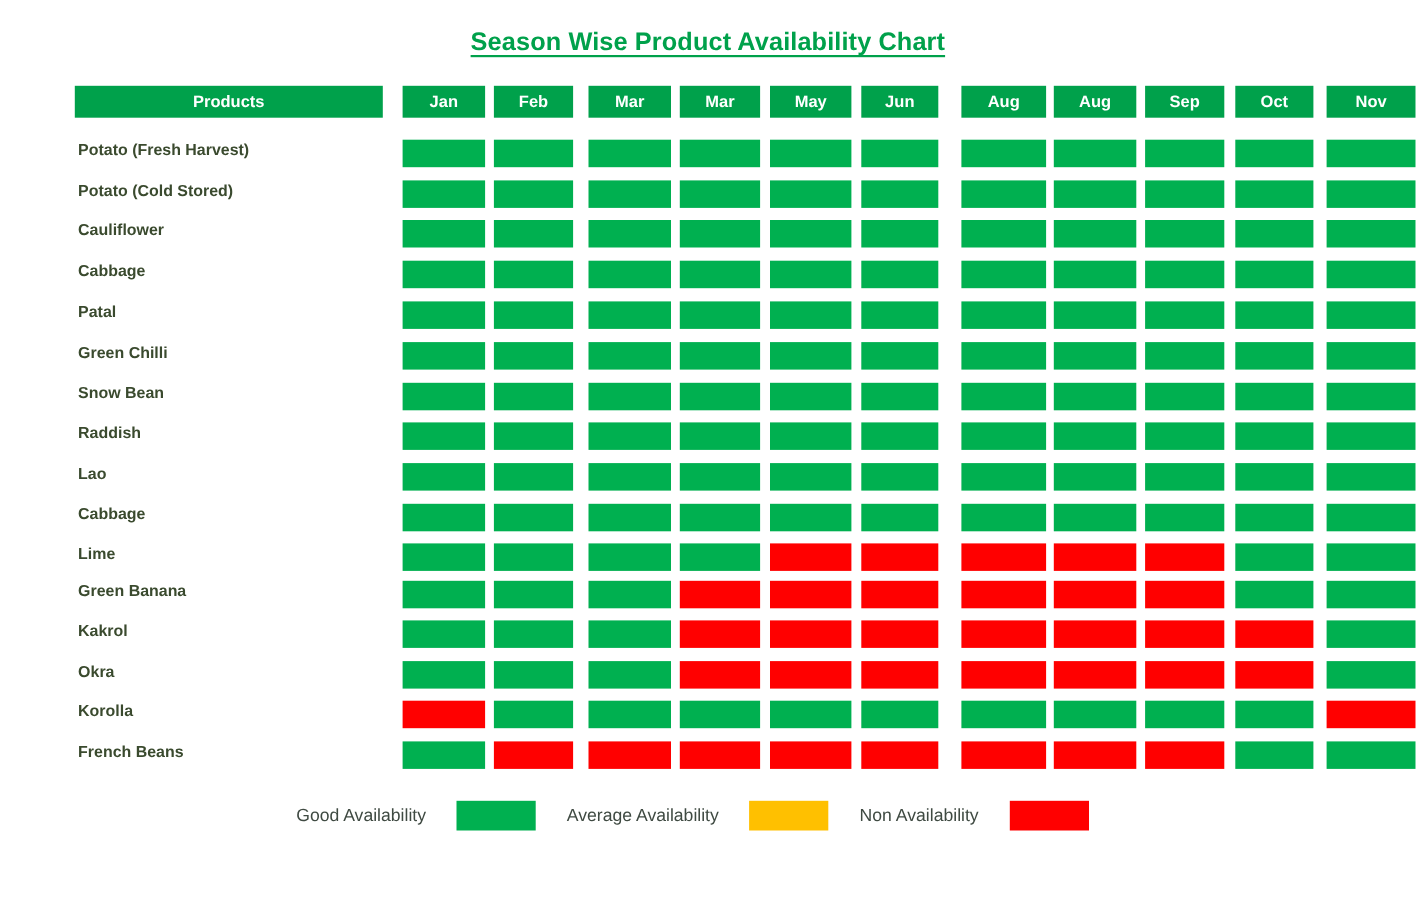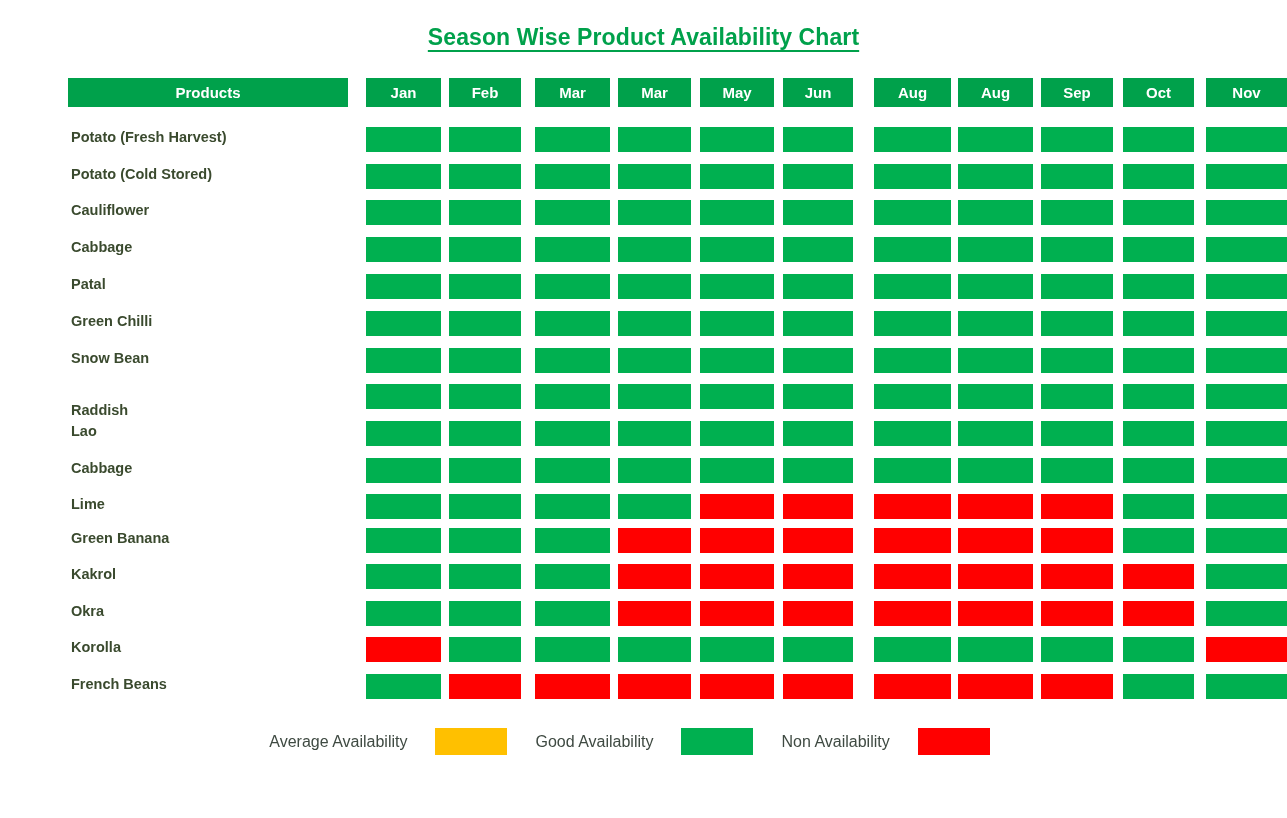--- a/index.html
+++ b/index.html
@@ -214,21 +214,21 @@
     <div class="cell good" style="left: 449px; width: 72px; top: 348px;"></div>
     <div class="cell good" style="left: 535px; width: 75px; top: 348px;"></div>
     <div class="cell good" style="left: 618px; width: 73px; top: 348px;"></div>
     <div class="cell good" style="left: 700px; width: 74px; top: 348px;"></div>
     <div class="cell good" style="left: 783px; width: 70px; top: 348px;"></div>
     <div class="cell good" style="left: 874px; width: 77px; top: 348px;"></div>
     <div class="cell good" style="left: 958px; width: 75px; top: 348px;"></div>
     <div class="cell good" style="left: 1041px; width: 72px; top: 348px;"></div>
     <div class="cell good" style="left: 1123px; width: 71px; top: 348px;"></div>
     <div class="cell good" style="left: 1206px; width: 81px; top: 348px;"></div>
-    <div class="row-label" style="top: 383px; margin-top: 16px;">Raddish</div>
+    <div class="row-label" style="top: 383px;">Raddish</div>
     <div class="cell good" style="left: 366px; width: 75px; top: 384px;"></div>
     <div class="cell good" style="left: 449px; width: 72px; top: 384px;"></div>
     <div class="cell good" style="left: 535px; width: 75px; top: 384px;"></div>
     <div class="cell good" style="left: 618px; width: 73px; top: 384px;"></div>
     <div class="cell good" style="left: 700px; width: 74px; top: 384px;"></div>
     <div class="cell good" style="left: 783px; width: 70px; top: 384px;"></div>
     <div class="cell good" style="left: 874px; width: 77px; top: 384px;"></div>
     <div class="cell good" style="left: 958px; width: 75px; top: 384px;"></div>
     <div class="cell good" style="left: 1041px; width: 72px; top: 384px;"></div>
     <div class="cell good" style="left: 1123px; width: 71px; top: 384px;"></div>
@@ -326,24 +326,24 @@
     <div class="cell none" style="left: 783px; width: 70px; top: 674px;"></div>
     <div class="cell none" style="left: 874px; width: 77px; top: 674px;"></div>
     <div class="cell none" style="left: 958px; width: 75px; top: 674px;"></div>
     <div class="cell none" style="left: 1041px; width: 72px; top: 674px;"></div>
     <div class="cell good" style="left: 1123px; width: 71px; top: 674px;"></div>
     <div class="cell good" style="left: 1206px; width: 81px; top: 674px;"></div>
   </div>
 
 <div class="legend" id="legend">
     <div class="legend-item">
+      <span class="legend-label">Good Availability</span>
+      <span class="legend-swatch sw-good"></span>
+    </div>
+    <div class="legend-item">
       <span class="legend-label">Average Availability</span>
       <span class="legend-swatch sw-avg"></span>
-    </div>
-    <div class="legend-item">
-      <span class="legend-label">Good Availability</span>
-      <span class="legend-swatch sw-good"></span>
     </div>
     <div class="legend-item">
       <span class="legend-label">Non Availability</span>
       <span class="legend-swatch sw-none"></span>
     </div>
   </div>
 
 </body></html>

